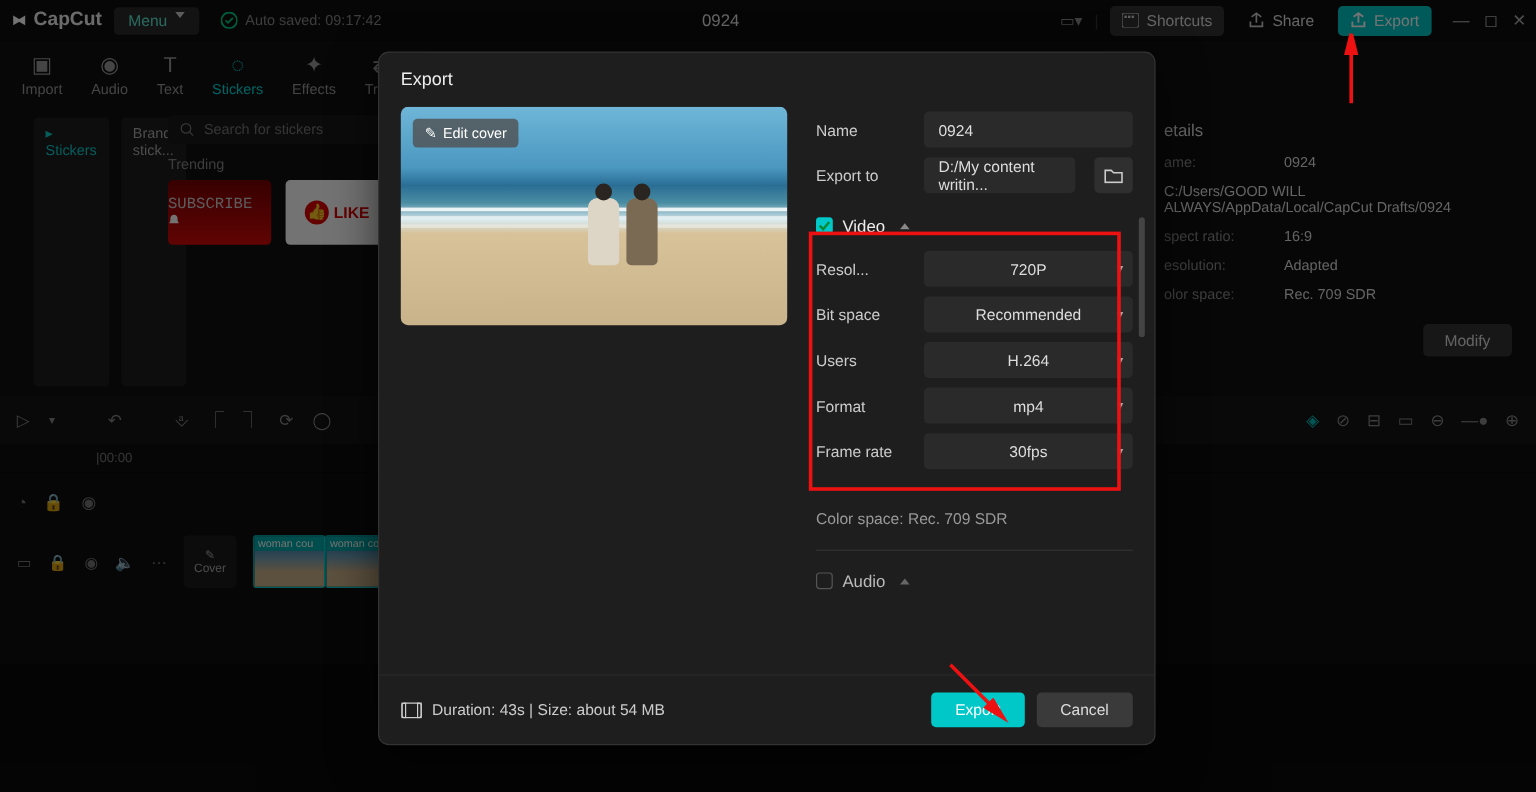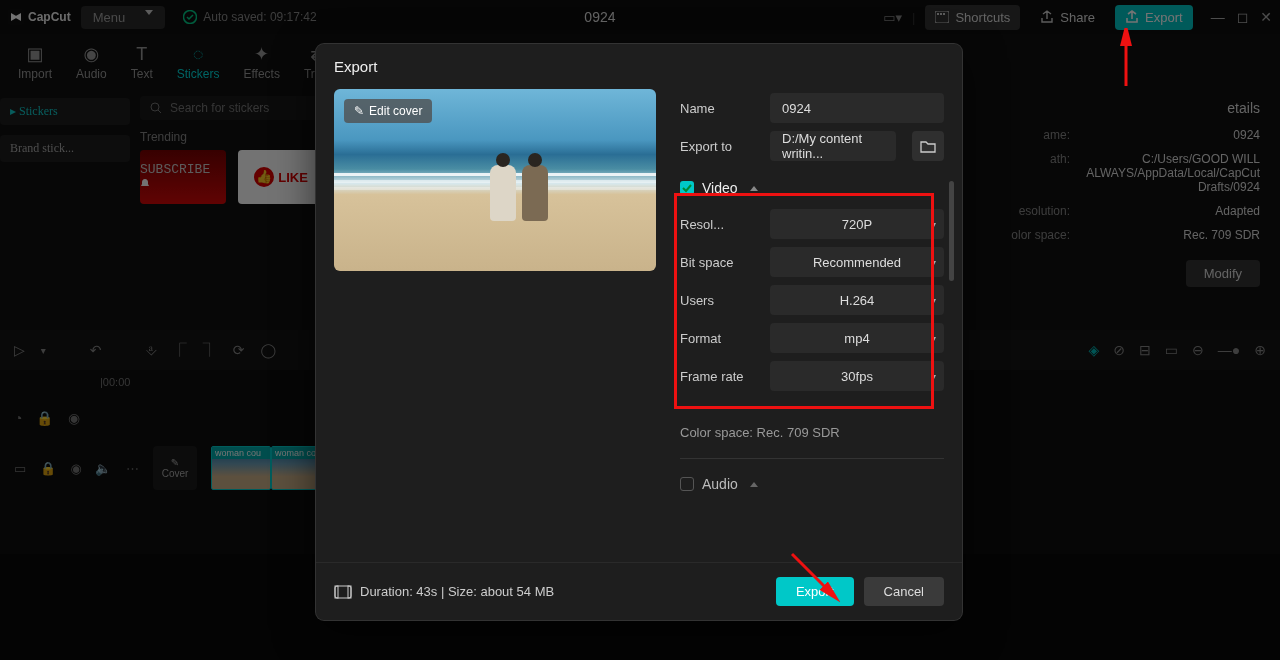--- a/index.html
+++ b/index.html
@@ -13,23 +13,23 @@
   font-size: 13px;
 }
 
 .topbar {
   height: 34px;
   display: flex; align-items: center;
   padding: 0 8px;
   background: #0f0f0f;
   gap: 10px;
 }
-.brand { display:flex; align-items:center; gap:4px; font-size:12px; color:#eee; font-weight:600; }
+.brand { display:flex; align-items:center; gap:4px; font-size:16px; color:#eee; font-weight:600; }
 .brand svg { }
-.menu-pill { background:#2a2a2a; padding:4px 12px; border-radius:4px; display:flex; align-items:flex-start; gap:20px; font-size:13px; color:#a3a3a3; cursor:pointer;}
+.menu-pill { background:#2a2a2a; padding:4px 12px; border-radius:4px; display:flex; align-items:flex-start; gap:7px; font-size:13px; color:#5eead4; cursor:pointer;}
 .autosave { display:flex; align-items:center; gap:6px; color:#888; font-size:12px; margin-left:8px;}
 .project-title { flex:1; text-align:center; color:#ddd; font-size:14px;}
 .tbar-right { display:flex; align-items:center; gap:10px;}
 .tbar-btn { display:flex; align-items:center; gap:6px; padding:5px 10px; border-radius:4px; font-size:13px; color:#ddd; cursor:pointer;}
 .tbar-btn.dark { background:#333; }
 .tbar-btn.share { background:transparent;}
 .tbar-btn.export-main { background:#00c8c8; color:#fff; font-weight:500;}
 .win-ctrls { display:flex; gap:12px; margin-left:8px; }
 .win-ctrls span { color:#aaa; font-size:14px; cursor:pointer;}
 
@@ -39,43 +39,43 @@
   padding: 0 18px; background:#101010;
 }
 .tabitem { display:flex; flex-direction:column; align-items:center; gap:2px; font-size:12px; color:#999; cursor:pointer;}
 .tabitem.active { color:#0dd;}
 .tabitem .icn { font-size:18px; height:22px; line-height:22px; }
 
 
 .mid {
   display:flex; height: 240px; background:#111;
 }
-.sidebar-left { width:130px; padding:8px 0; display:flex; flex-direction:column; gap:10px;font-family:Liberation Serif, serif;}
+.sidebar-left { width:130px; padding:8px 28px; display:flex; flex-direction:row; gap:10px;}
 .side-chip { background:#1d1d1d; padding:6px 10px; border-radius:4px; font-size:12px; color:#1cc; cursor:pointer;}
 .side-chip.plain { color:#aaa;}
 .assets { flex:0 0 410px; padding:6px 10px;}
 .assets-search { background:#1a1a1a; border-radius:4px; padding:5px 10px; color:#777; display:flex; align-items:center; gap:8px; font-size:12px;}
 .section-label { color:#888; font-size:12px; margin:10px 0 6px;}
 .thumbs { display:flex; gap:12px; flex-wrap:wrap;}
 .thumb { width:86px; height:54px; background:#000; border-radius:4px; display:flex; align-items:center; justify-content:center; overflow:hidden;}
 .thumb.sub { background: linear-gradient(#7a0202,#d60808); font-family: Liberation Mono, monospace; }
 .thumb.sparkle { background: radial-gradient(circle at 30% 40%, #332 2%, #000 10%), radial-gradient(circle at 70% 60%, #442 2%, #000 10%), #000; }
 
-.details { margin-left:auto; width:330px; padding:10px 20px; background:#101010;text-align:right;}
+.details { margin-left:auto; width:330px; padding:10px 20px; background:#101010;}
 .details h3 { font-size:14px; color:#ddd; font-weight:500; margin-bottom:12px;}
 .drow { display:flex; font-size:12px; color:#aaa; margin-bottom:10px;}
 .drow .dk { width:100px; color:#888;}
 .drow .dv { color:#ddd; flex:1;}
 .modify-btn { float:right; background:#333; padding:6px 18px; border-radius:4px; color:#ddd; font-size:13px; cursor:pointer; margin-top:8px;}
 
 
 .toolstrip { height:40px; background:#151515; display:flex; align-items:center; padding:0 14px; gap:16px; color:#888; font-size:14px;}
 .toolstrip .sep { flex:0 0 12px;}
 .toolstrip .right { margin-left:auto; display:flex; gap:14px; align-items:center;}
-.ts-ticks { height:24px; background:#0e0e0e; display:flex; align-items:center; padding-left:100px; gap:400px; font-size:11px; color:#777; position:relative;}
+.ts-ticks { height:24px; background:#0e0e0e; display:flex; align-items:center; padding-left:80px; gap:400px; font-size:11px; color:#777; position:relative;}
 
 
 .timeline { height:160px; background:#0e0e0e; padding:10px 14px;}
 .tl-row1 { display:flex; align-items:center; gap:14px; color:#777; font-size:14px; height:28px;}
 .tl-row2 { display:flex; align-items:center; gap:14px; margin-top:14px;}
 .cover-btn { width:44px; height:44px; background:#1c1c1c; border-radius:4px; display:flex; flex-direction:column; align-items:center; justify-content:center; font-size:10px; color:#aaa; cursor:pointer;}
 .clips { display:flex;}
 .clip { width:60px; height:44px; background: linear-gradient(#1c6aa0,#6ea0b8 40%, #cdb18b 70%); border:1px solid #0cc; border-radius:2px; position:relative; overflow:hidden;}
 .clip-label { position:absolute; top:0; left:0; right:0; font-size:9px; color:#fff; background:#0aa; padding:1px 3px; white-space:nowrap; overflow:hidden; text-overflow:ellipsis;}
 .playhead { position:absolute; left:360px; top:0; width:2px; height:140px; background:#ddd;}
@@ -277,22 +277,25 @@
     </div>
   </div>
 
   <div class="details">
     <h3>etails</h3>
     <div class="drow">
         <span class="dk">ame:</span>
         <span class="dv">0924</span>
       </div>
     <div class="drow">
-        <span class="dk">ath:</span>
         <span class="dv">C:/Users/GOOD WILL ALWAYS/AppData/Local/CapCut Drafts/0924</span>
+      </div>
+    <div class="drow">
+        <span class="dk">spect ratio:</span>
+        <span class="dv">16:9</span>
       </div>
     <div class="drow">
         <span class="dk">esolution:</span>
         <span class="dv">Adapted</span>
       </div>
     <div class="drow">
         <span class="dk">olor space:</span>
         <span class="dv">Rec. 709 SDR</span>
       </div>
     <div class="modify-btn">Modify</div>

